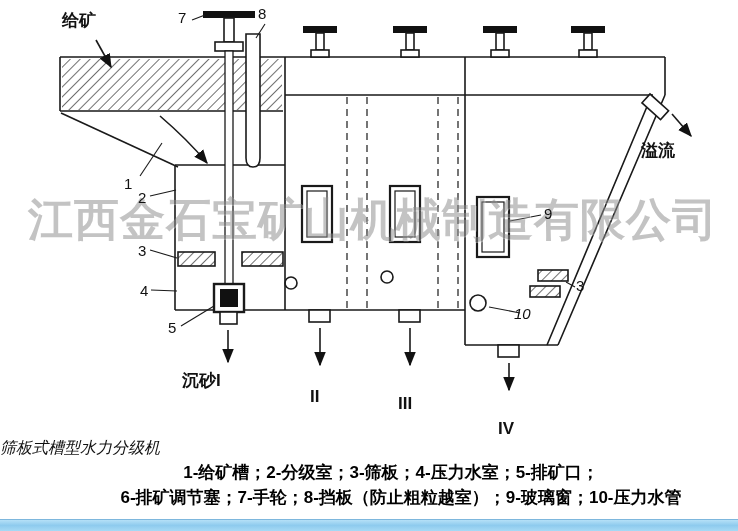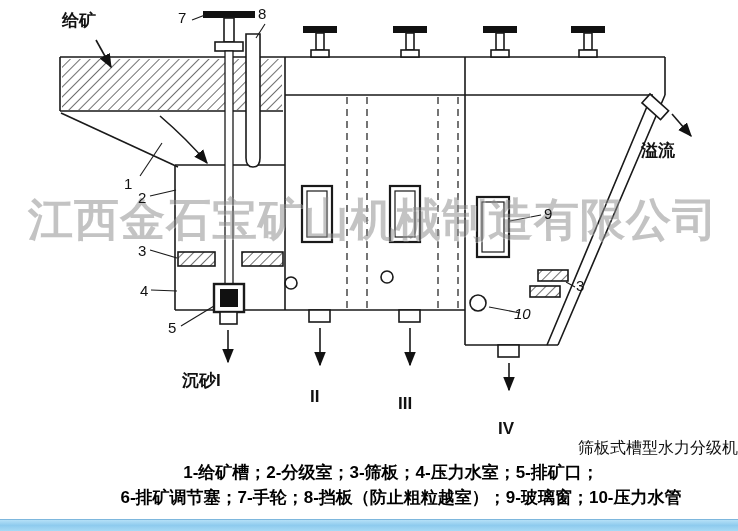--- a/index.html
+++ b/index.html
@@ -17,22 +17,22 @@
   .cn{font-size:17px;font-weight:700;}
   .num{font-size:15px;font-weight:400;}
   .watermark{
     position:absolute;left:28px;top:190px;white-space:nowrap;
     font-size:45px;font-weight:700;letter-spacing:1px;
     color:#8e8e8e;opacity:.52;
     text-shadow:1px 1px 0 rgba(255,255,255,.7);
     pointer-events:none;
   }
   .caption{
-    position:absolute;left:0;top:438px;width:738px;text-align:right;
-    font-size:16px;color:#111;
+    position:absolute;left:0;top:438px;width:738px;text-align:left;
+    font-size:16px;color:#111;font-style:italic;
   }
   .legend{
     position:absolute;left:0;width:738px;text-align:center;
     font-size:17px;font-weight:700;color:#000;
   }
   .legend.l1{top:461px;margin-left:22px;}
   .legend.l2{top:486px;padding-left:32px;}
   .footer-bar{
     position:absolute;left:0;top:519px;width:738px;height:12px;
     background:linear-gradient(180deg,#b5e0f7 0%,#8ecbee 45%,#aadcf6 100%);

